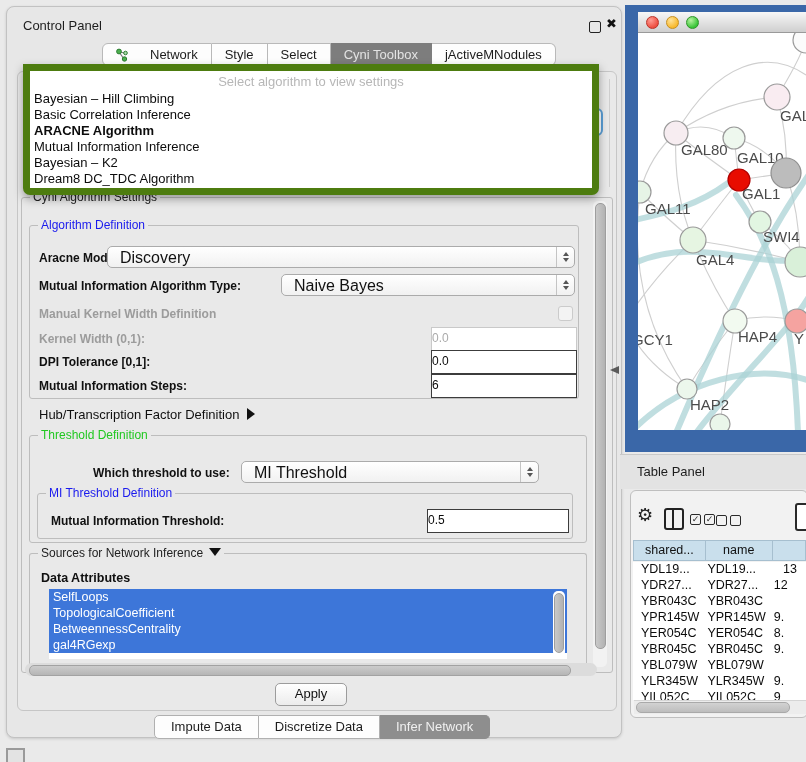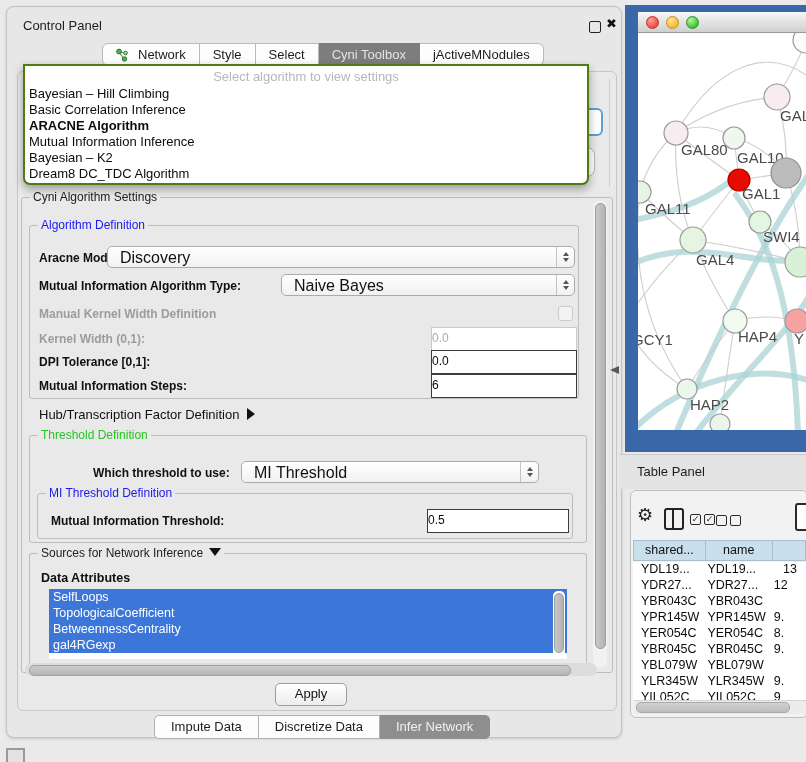--- a/index.html
+++ b/index.html
@@ -9,33 +9,33 @@
   .abs{position:absolute}
   
   .cp-window{left:6px;top:6px;width:614px;height:730px;background:#e7e7e7;
              border:1px solid #c2c2c2;border-radius:8px;box-shadow:0 1px 3px rgba(0,0,0,.15)}
   .cp-title{left:16px;top:11px;font-size:13px;color:#1d1d1d}
   .float-btn{left:582px;top:14px;width:10px;height:10px;border:1.5px solid #222;border-radius:2px;background:transparent}
   .close-x{left:599px;top:9px;font-size:13px;font-weight:bold;color:#111}
   
   .tabbar{left:95px;top:36px;height:23px;display:flex}
   .tab{height:21px;line-height:21px;padding:0 13px;font-size:13px;color:#1c1c1c;background:#fdfdfd;
-       border:1px solid #b9b9b9;border-left:none;display:flex;align-items:center;gap:10px}
+       border:1px solid #b9b9b9;border-left:none;display:flex;align-items:center;gap:22px}
   .tab:first-child{border-left:1px solid #b9b9b9;border-top-left-radius:6px;border-bottom-left-radius:6px}
   .tab:last-child{border-top-right-radius:6px;border-bottom-right-radius:6px}
   .tab.sel{background:#7d7d7d;color:#e3e3e3;border-color:#7d7d7d}
   
   .panelA{left:10px;top:64px;width:598px;height:638px;background:#e9e9e9;
           border:1px solid #c6c6c6;border-radius:6px}
   .hidden-line{left:602px;top:72px;width:1px;height:108px;background:#cecece;z-index:5}
   .frag-combo{left:577px;top:101px;width:15px;height:24px;background:#fff;border:2px solid #5b9fd6;
               border-radius:0 6px 6px 0;z-index:6}
   .frag-white{left:556px;top:140px;width:30px;height:28px;background:#fff;border:1px solid #b5b5b5;border-radius:8px;z-index:5}
   
-  .popup{left:16px;top:57px;width:562px;height:117px;background:#fff;border:2px solid #4d7c0f;
+  .popup{left:16px;top:57px;width:562px;height:117px;background:#fff;border:7px solid #4d7c0f;
          border-radius:0 0 7px 7px;box-shadow:0 4px 10px rgba(0,0,0,.35);z-index:50;overflow:hidden}
   .popup .ph{margin-top:3px;text-align:center;font-size:13px;color:#b7b7b7}
   .popup ul{list-style:none;margin:2px 0 0;padding:0}
   .popup li{font-size:13px;color:#0c0c0c;line-height:16px;padding-left:4px;white-space:nowrap}
   .popup li.bold{font-weight:bold}
   
   .group{position:absolute;border:1px solid #bdbdbd;border-radius:3px}
   .group>.gt{position:absolute;top:-8px;left:8px;background:#e9e9e9;padding:0 3px;font-size:12px;color:#222;white-space:nowrap}
   .gt.blue{color:#1a1aee}.gt.green{color:#21c821}
   .lbl{position:absolute;font-size:12px;color:#101010;white-space:nowrap}

